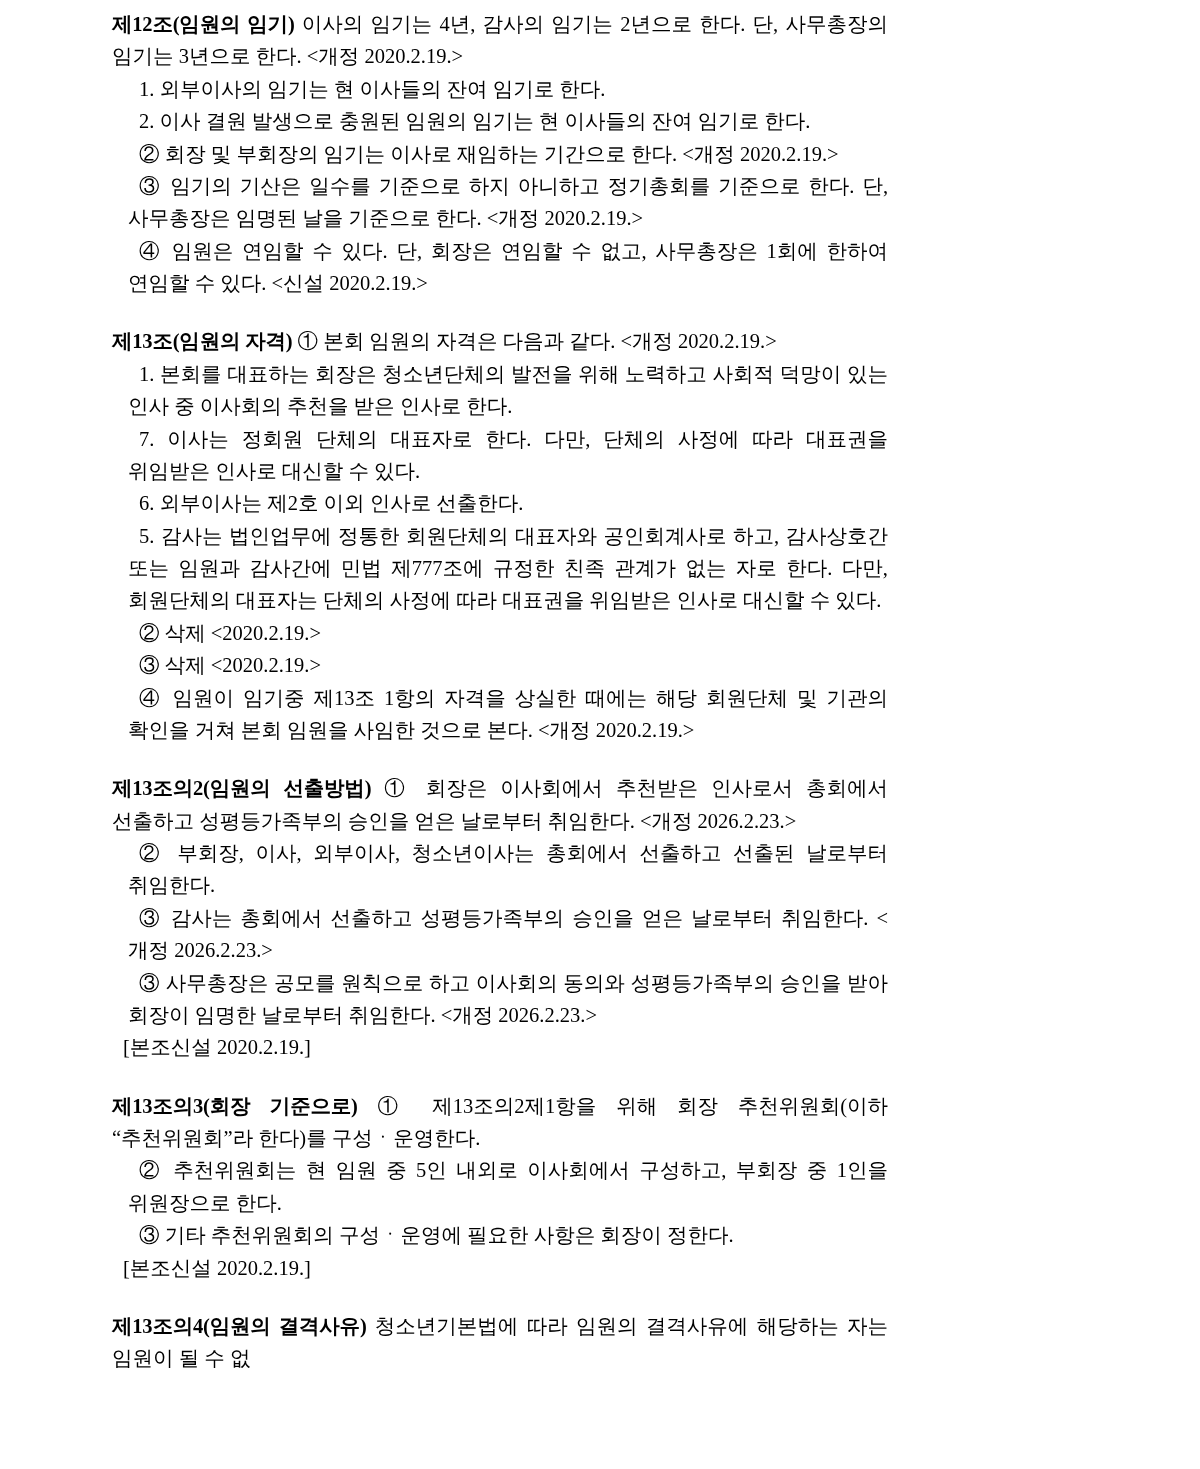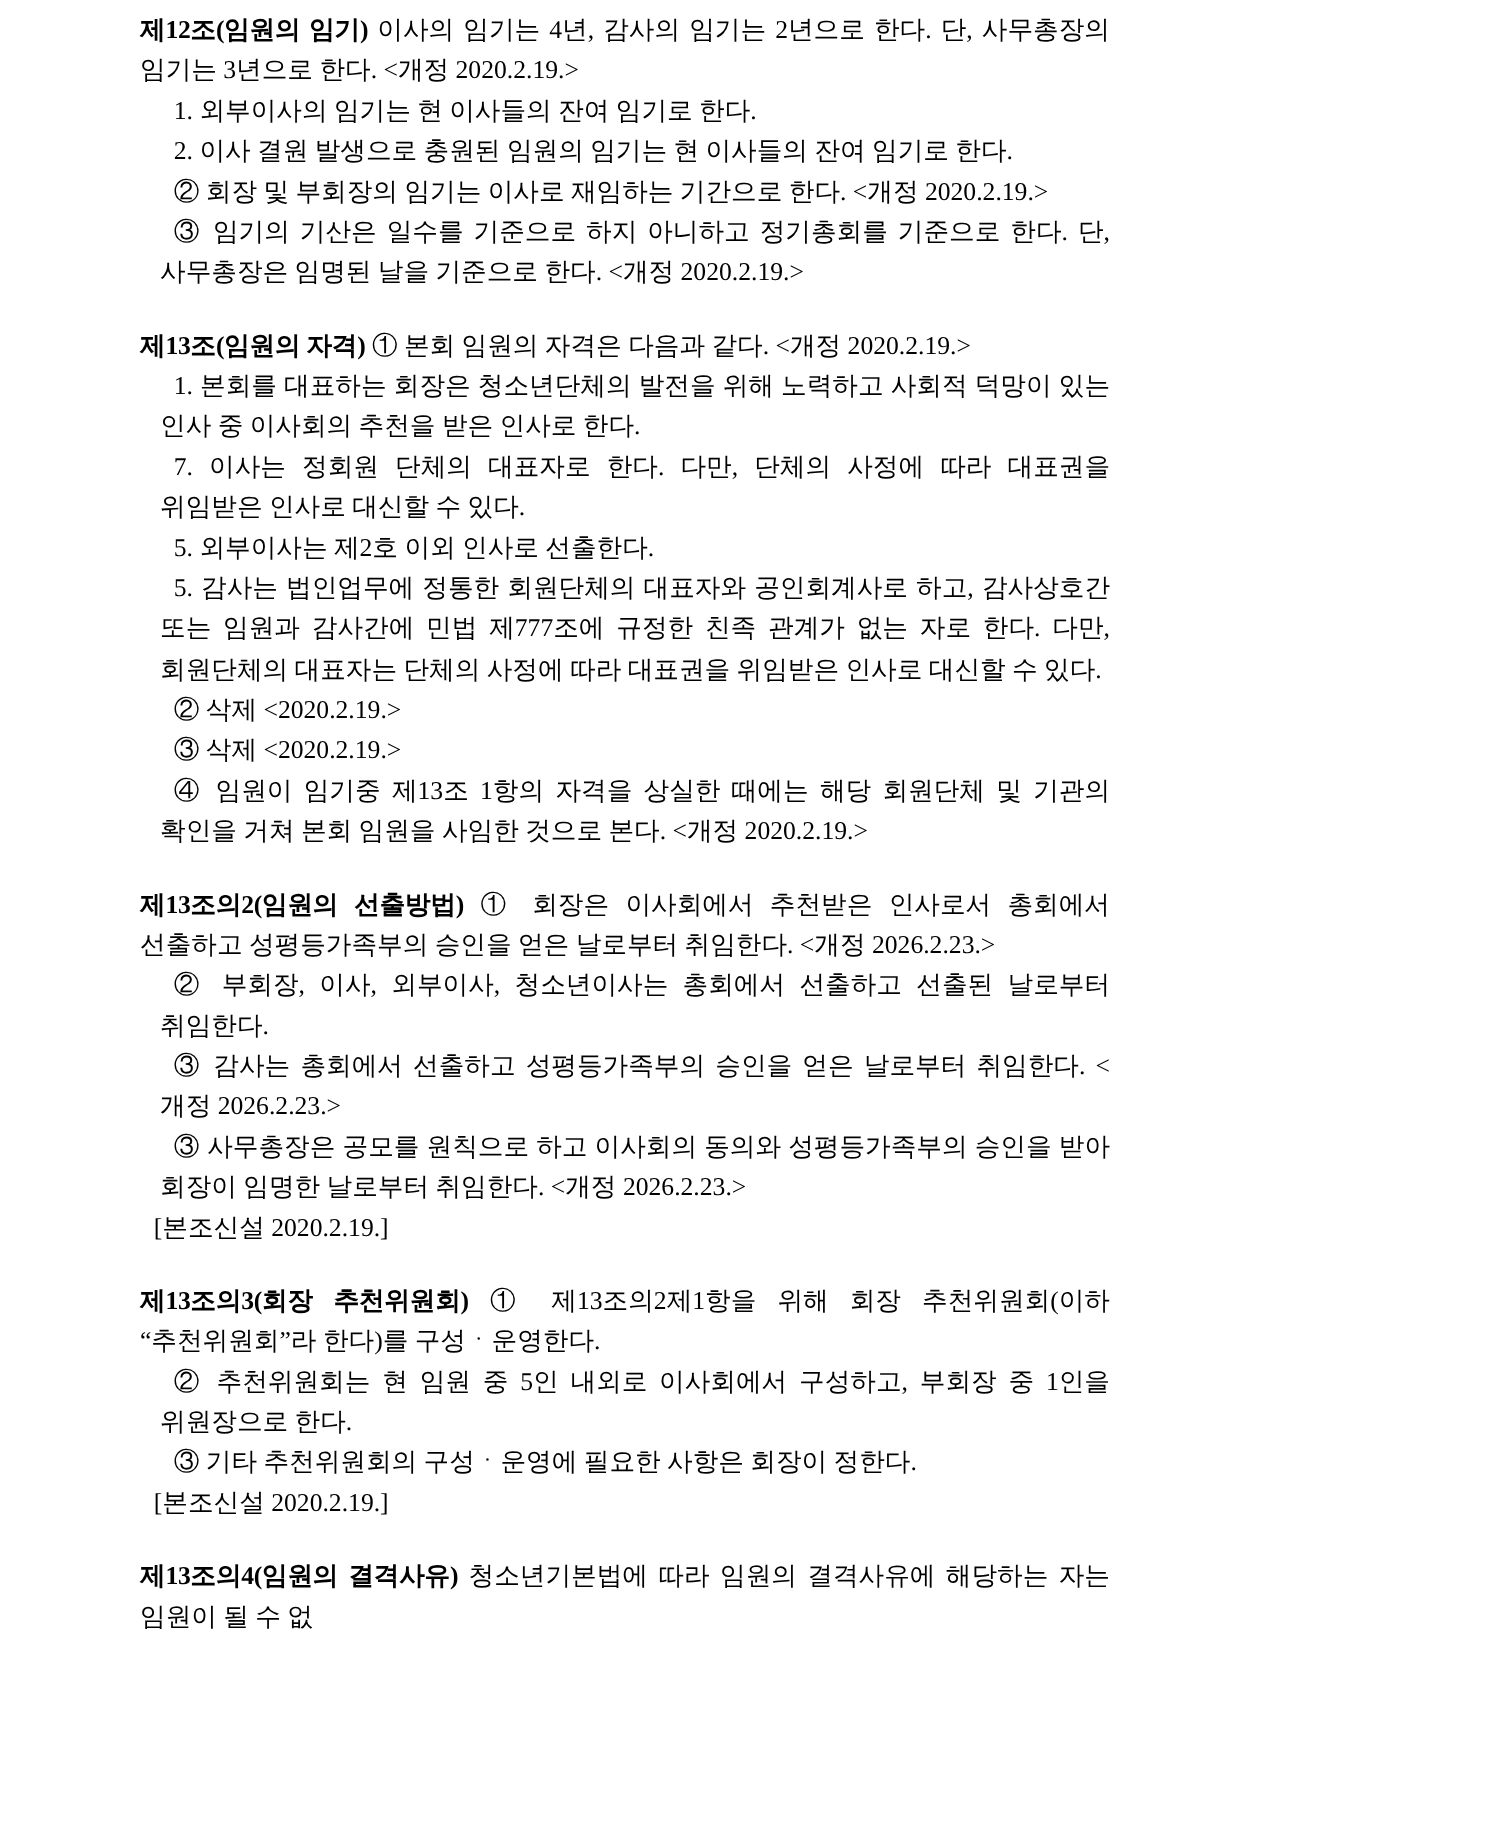--- a/index.html
+++ b/index.html
@@ -57,43 +57,44 @@
 <body>
 
 <div class="page">
 
   <div class="article">
     <p class="lead"><span class="art-title">제12조(임원의 임기)</span><span> 이사의 임기는 4년, 감사의 임기는 2년으로 한다. 단, 사무총장의 임기는 3년으로 한다. &lt;개정 2020.2.19.&gt;</span></p>
     <p class="item">1. 외부이사의 임기는 현 이사들의 잔여 임기로 한다.</p>
     <p class="item">2. 이사 결원 발생으로 충원된 임원의 임기는 현 이사들의 잔여 임기로 한다.</p>
     <p class="item">② 회장 및 부회장의 임기는 이사로 재임하는 기간으로 한다. &lt;개정 2020.2.19.&gt;</p>
     <p class="item">③ 임기의 기산은 일수를 기준으로 하지 아니하고 정기총회를 기준으로 한다. 단, 사무총장은 임명된 날을 기준으로 한다. &lt;개정 2020.2.19.&gt;</p>
+    <p class="item">④ 임원은 연임할 수 있다. 단, 회장은 연임할 수 없고, 사무총장은 1회에 한하여 연임할 수 있다. &lt;신설 2020.2.19.&gt;</p>
   </div>
 
   <div class="article">
     <p class="lead"><span class="art-title">제13조(임원의 자격)</span><span> ① 본회 임원의 자격은 다음과 같다. &lt;개정 2020.2.19.&gt;</span></p>
     <p class="item">1. 본회를 대표하는 회장은 청소년단체의 발전을 위해 노력하고 사회적 덕망이 있는 인사 중 이사회의 추천을 받은 인사로 한다.</p>
     <p class="item">7. 이사는 정회원 단체의 대표자로 한다. 다만, 단체의 사정에 따라 대표권을 위임받은 인사로 대신할 수 있다.</p>
-    <p class="item">5. 외부이사는 제2호 이외 인사로 선출한다.</p>
+    <p class="item">6. 외부이사는 제2호 이외 인사로 선출한다.</p>
     <p class="item">5. 감사는 법인업무에 정통한 회원단체의 대표자와 공인회계사로 하고, 감사상호간 또는 임원과 감사간에 민법 제777조에 규정한 친족 관계가 없는 자로 한다. 다만, 회원단체의 대표자는 단체의 사정에 따라 대표권을 위임받은 인사로 대신할 수 있다.</p>
     <p class="item">② 삭제 &lt;2020.2.19.&gt;</p>
     <p class="item">③ 삭제 &lt;2020.2.19.&gt;</p>
     <p class="item">④ 임원이 임기중 제13조 1항의 자격을 상실한 때에는 해당 회원단체 및 기관의 확인을 거쳐 본회 임원을 사임한 것으로 본다. &lt;개정 2020.2.19.&gt;</p>
   </div>
 
   <div class="article">
     <p class="lead"><span class="art-title">제13조의2(임원의 선출방법)</span><span> ① 회장은 이사회에서 추천받은 인사로서 총회에서 선출하고 성평등가족부의 승인을 얻은 날로부터 취임한다. &lt;개정 2026.2.23.&gt;</span></p>
     <p class="item">② 부회장, 이사, 외부이사, 청소년이사는 총회에서 선출하고 선출된 날로부터 취임한다.</p>
     <p class="item">③ 감사는 총회에서 선출하고 성평등가족부의 승인을 얻은 날로부터 취임한다. &lt;개정 2026.2.23.&gt;</p>
     <p class="item">③ 사무총장은 공모를 원칙으로 하고 이사회의 동의와 성평등가족부의 승인을 받아 회장이 임명한 날로부터 취임한다. &lt;개정 2026.2.23.&gt;</p>
     <p class="note">[본조신설 2020.2.19.]</p>
   </div>
 
   <div class="article">
-    <p class="lead"><span class="art-title">제13조의3(회장 추천위원회)</span><span> ① 제13조의2제1항을 위해 회장 추천위원회(이하 “추천위원회”라 한다)를 구성ㆍ운영한다.</span></p>
+    <p class="lead"><span class="art-title">제13조의3(회장 기준으로)</span><span> ① 제13조의2제1항을 위해 회장 추천위원회(이하 “추천위원회”라 한다)를 구성ㆍ운영한다.</span></p>
     <p class="item">② 추천위원회는 현 임원 중 5인 내외로 이사회에서 구성하고, 부회장 중 1인을 위원장으로 한다.</p>
     <p class="item">③ 기타 추천위원회의 구성ㆍ운영에 필요한 사항은 회장이 정한다.</p>
     <p class="note">[본조신설 2020.2.19.]</p>
   </div>
 
   <div class="article">
     <p class="lead"><span class="art-title">제13조의4(임원의 결격사유)</span><span> 청소년기본법에 따라 임원의 결격사유에 해당하는 자는 임원이 될 수 없</span></p>
   </div>
 
 </div>

